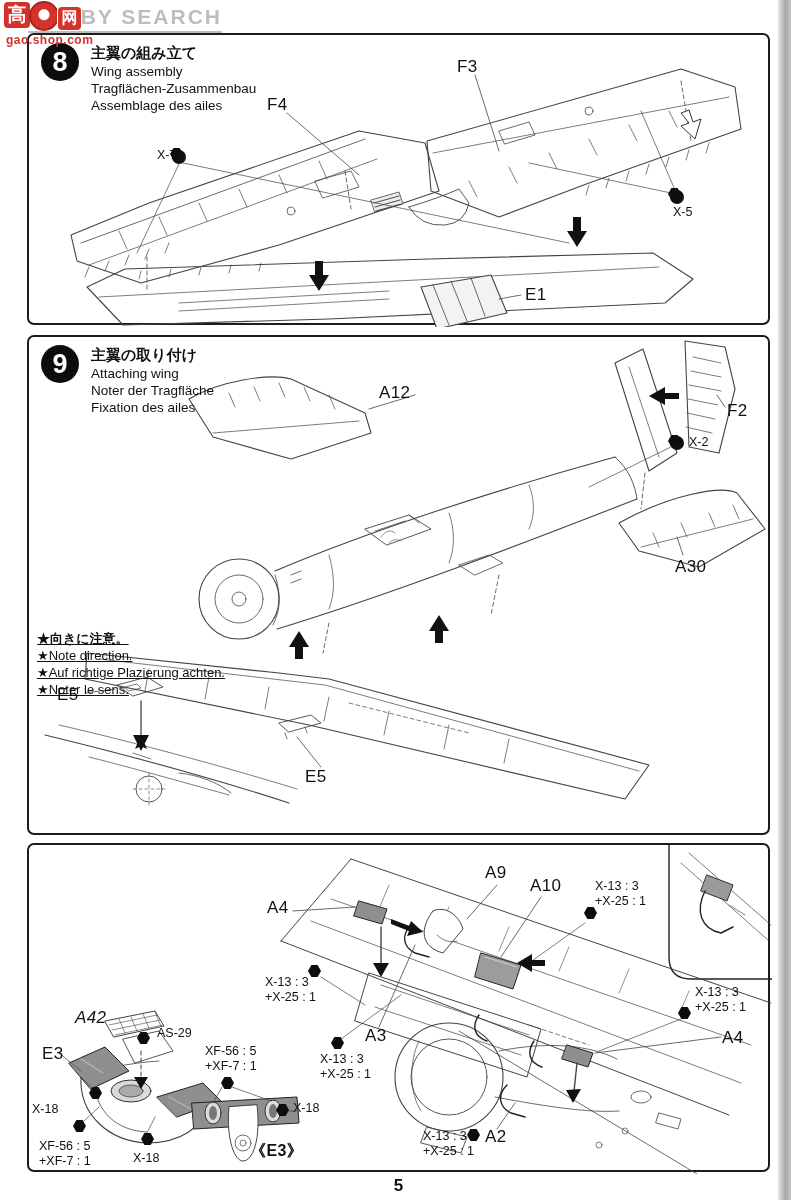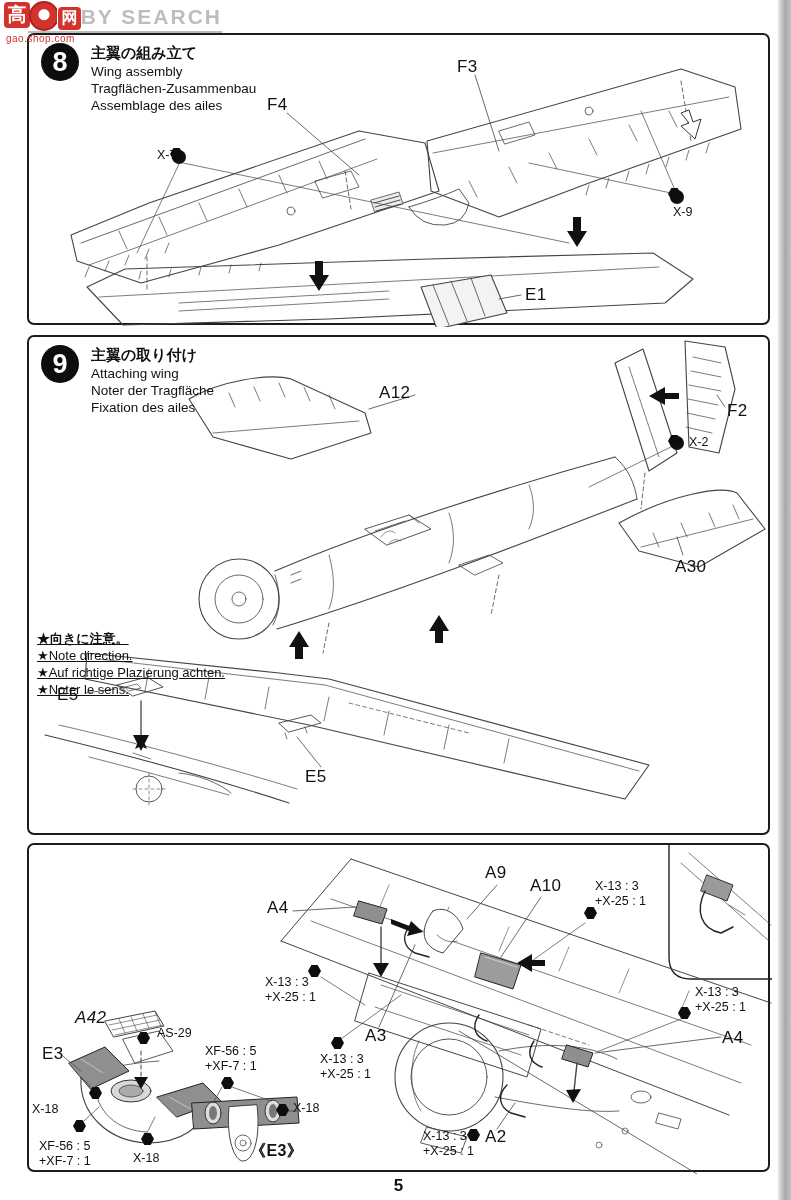--- a/index.html
+++ b/index.html
@@ -19,21 +19,21 @@
   .note { position:absolute; font-size:13px; line-height:1.32; z-index:2; white-space:nowrap;text-decoration:underline; }
   .note .ja { font-weight:bold; }
   .cool { position:absolute; font-size:13px; line-height:1.3; z-index:2; white-space:nowrap; }
   .cool .ja { font-weight:bold; font-size:14px; }
   .detail-label { font-weight:bold; }
   
   #wm { position:absolute; left:4px; top:2px; z-index:5; }
   #wm .brand { position:absolute; left:24px; top:3px; font-size:21px; font-weight:bold; letter-spacing:2px; color:#bdbdbd; border-bottom:2px solid #bdbdbd; padding-bottom:2px; white-space:nowrap; }
   #wm .rbox { position:absolute; width:26px; height:26px; background:#d3322d; color:#fff; font-weight:bold; font-size:19px; display:flex; align-items:center; justify-content:center; border-radius:4px; box-shadow:0 0 0 1px #fff; }
   #wm .stamp { position:absolute; left:25px; top:-1px; width:30px; height:30px; border-radius:50%; background:radial-gradient(circle at 50% 45%, #fff 0 5px, #d3322d 6px); border:2px solid #a82420; }
-  #wm .url { position:absolute; left:2px; top:31px; font-size:10px; font-weight:normal; color:#d3322d; letter-spacing:.5px; }
+  #wm .url { position:absolute; left:2px; top:31px; font-size:12px; font-weight:bold; color:#d3322d; letter-spacing:.5px; }
   #pageno { position:absolute; left:27px; top:1176px; width:743px; text-align:center; font-size:17px; font-weight:bold; }
 </style>
 </head>
 <body>
 
 <div id="page">
 
   <div id="wm">
     <div class="brand">HOBBY SEARCH</div>
     <div class="rbox" style="left:0;top:0;">高</div>
@@ -97,21 +97,21 @@
         <circle cx="648" cy="162" r="7"></circle>
         <path d="M286,226 h8 v14 h6 l-10,16 -10,-16 h6 z"></path>
         <path d="M544,182 h8 v14 h6 l-10,16 -10,-16 h6 z"></path>
       </g>
       <path d="M652,78 l8,-3 l4,12 l8,-3 l-6,20 l-14,-13 l8,-3 z" fill="#fff" stroke="#333" stroke-width="1"></path>
     </svg>
 
     <span class="plabel" style="left:238px;top:60px;">F4</span>
     <span class="plabel" style="left:428px;top:22px;">F3</span>
     <span class="mix" style="left:128px;top:92px;margin-top:21px;">X-7</span>
-    <span class="mix" style="left:644px;top:170px;">X-9</span>
+    <span class="mix" style="left:644px;top:170px;">X-5</span>
     <span class="plabel" style="left:496px;top:250px;">E1</span>
   </div>
 
   <div class="panel" style="top:335px;height:500px;">
     <div class="step-head">
       <div class="badge">9</div>
       <div>
         <div class="ht-ja">主翼の取り付け</div>
         <div class="ht-sub">Attaching wing</div>
         <div class="ht-sub">Noter der Tragfläche</div>

